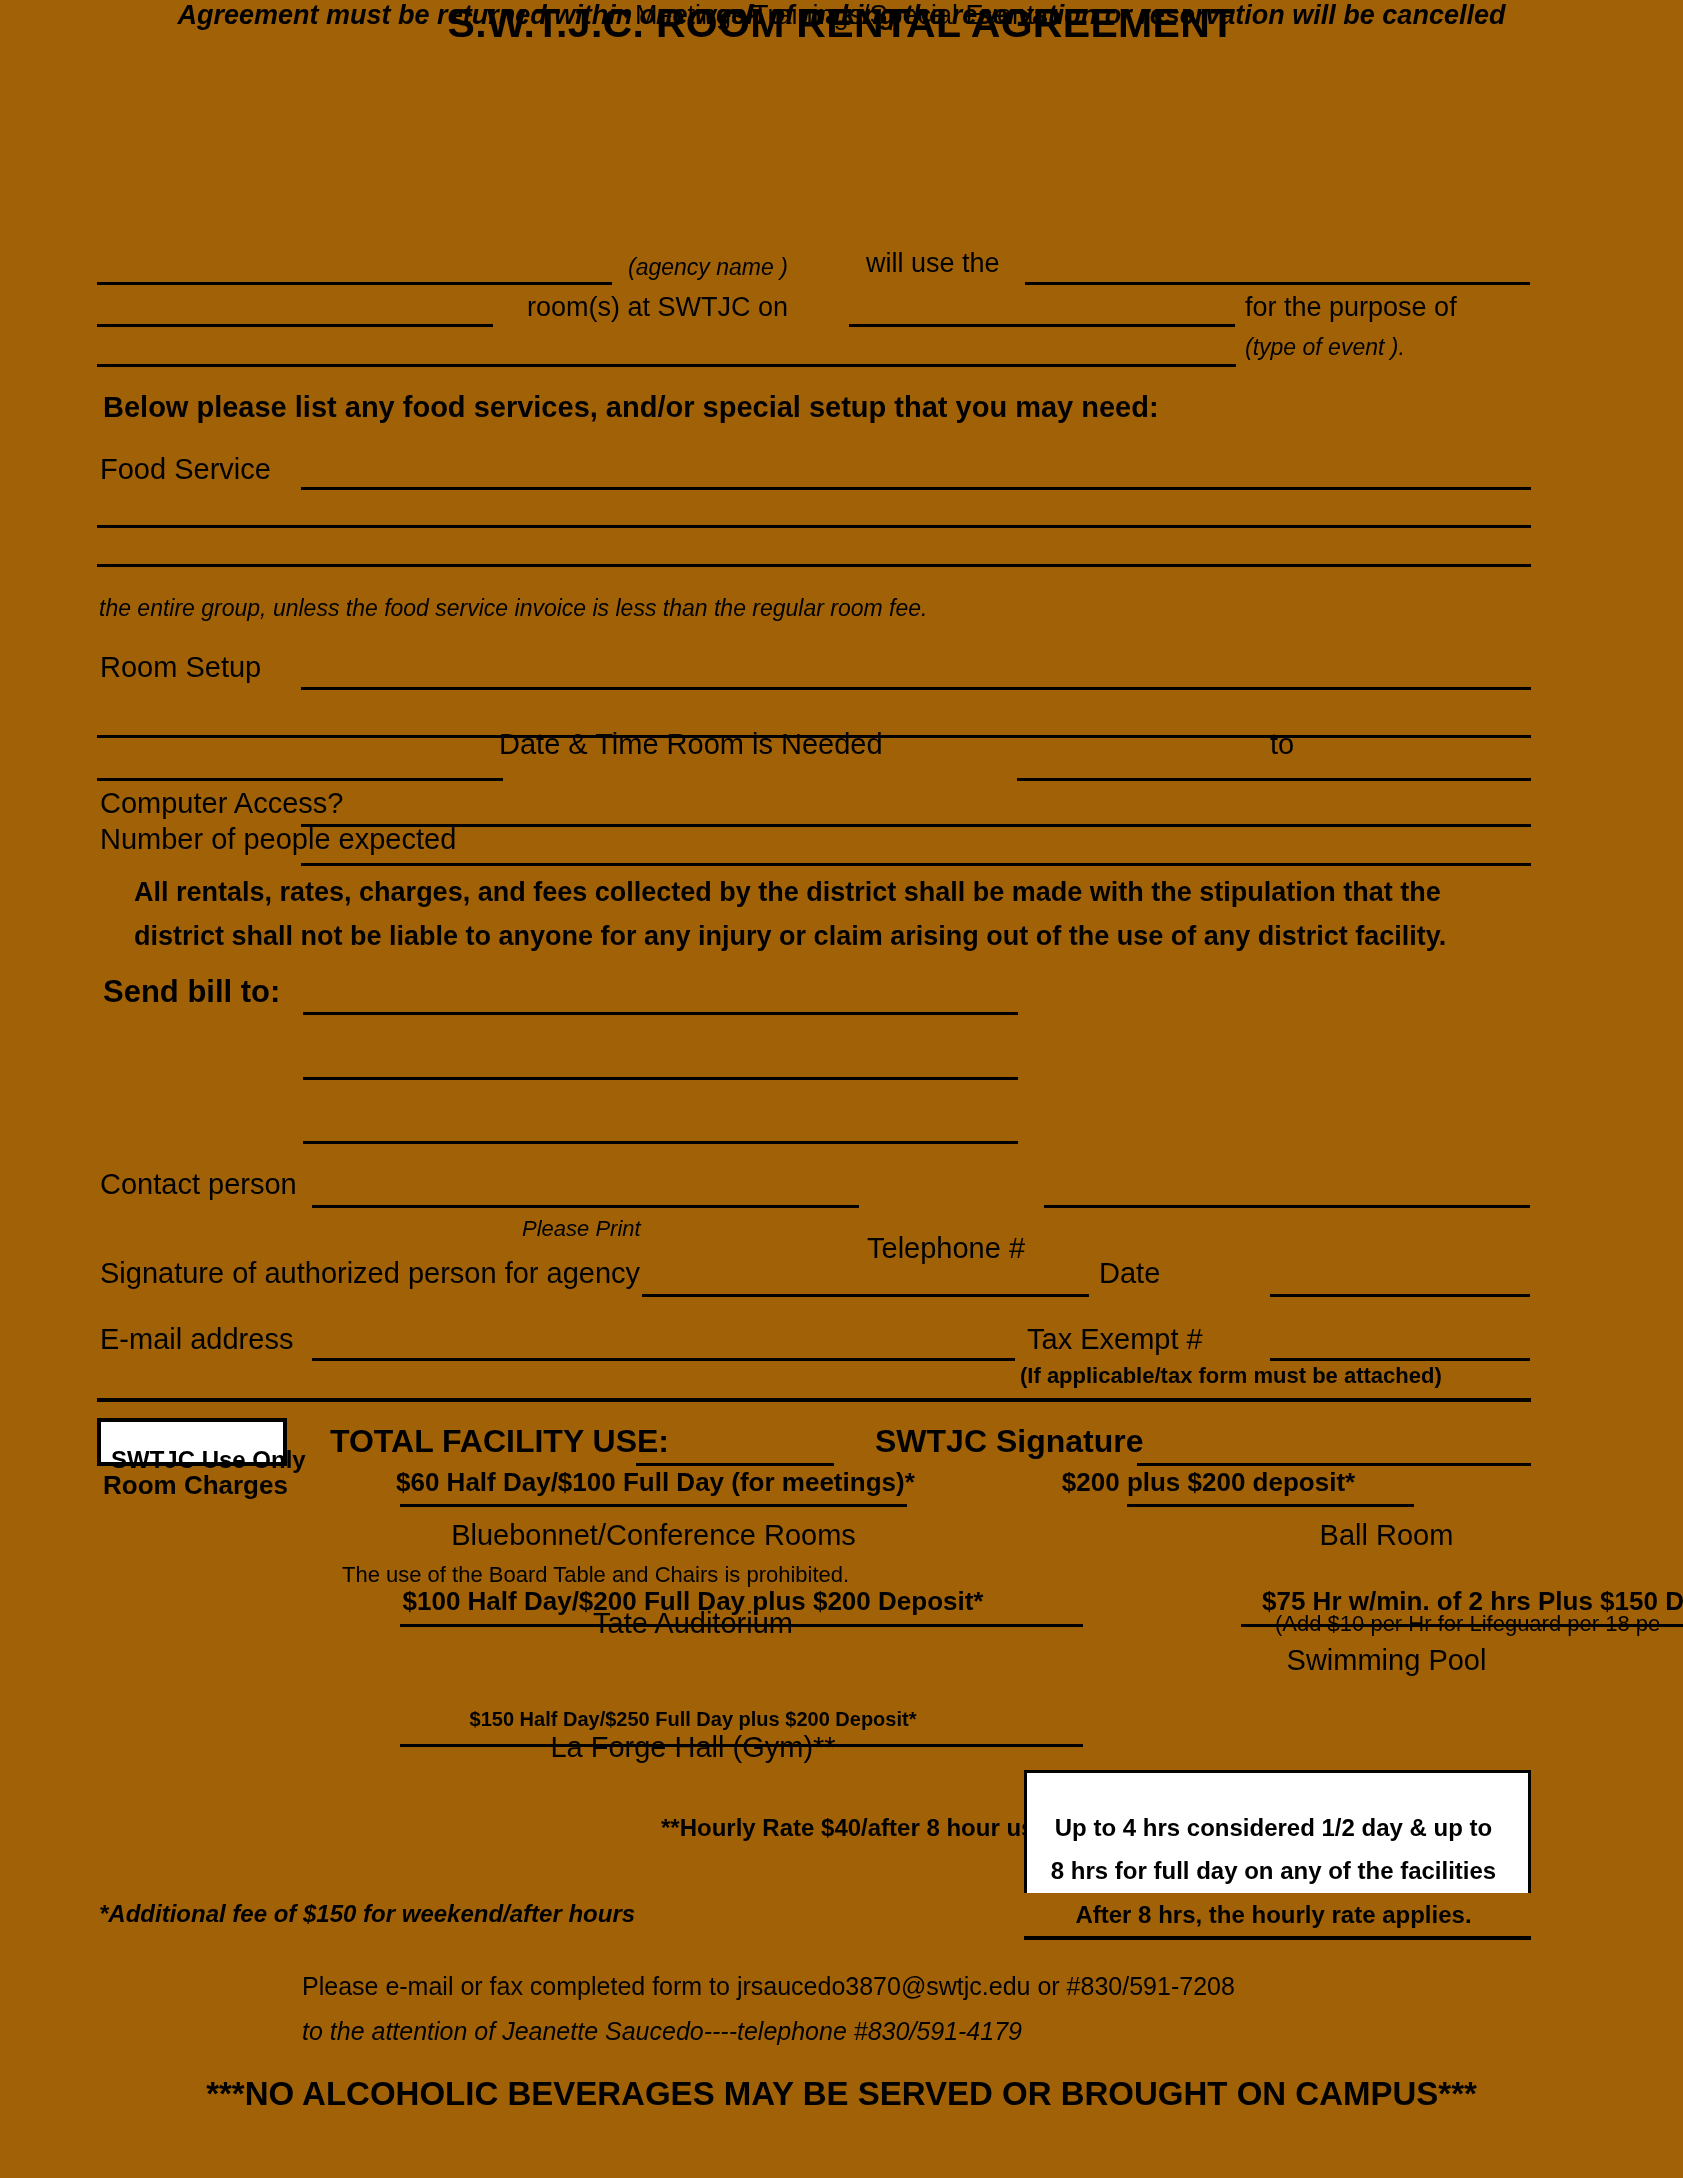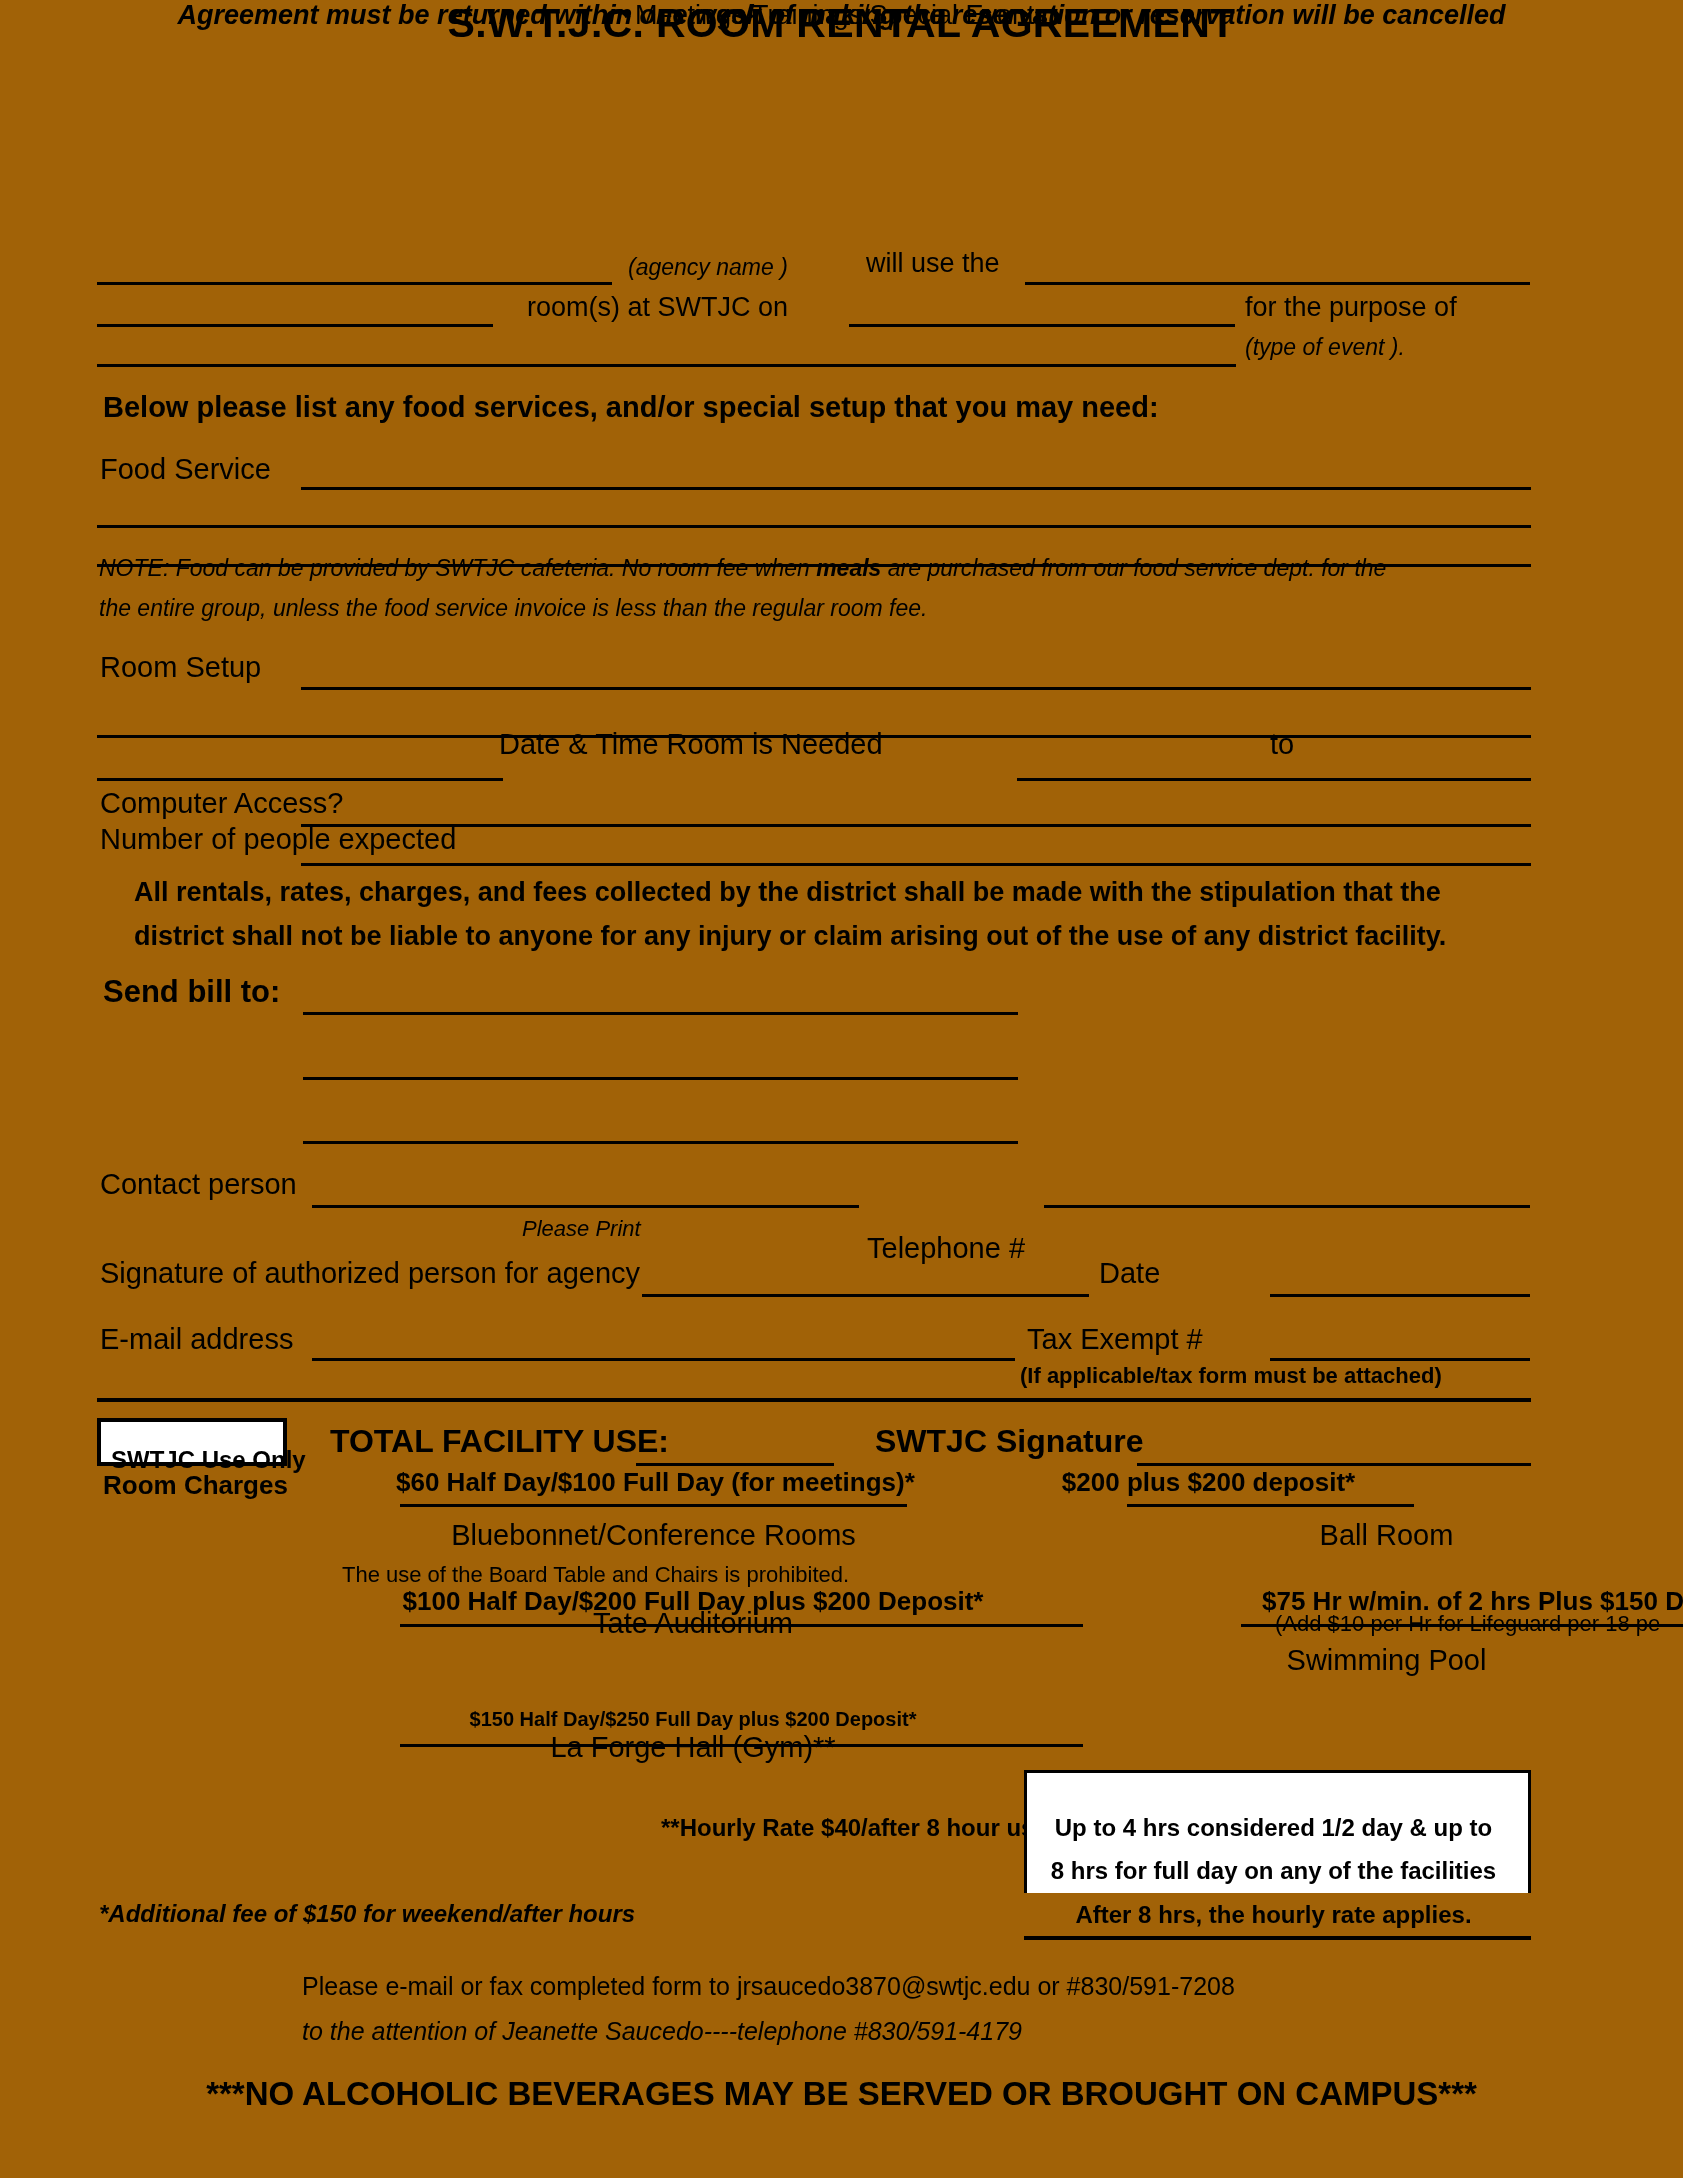--- a/index.html
+++ b/index.html
@@ -38,23 +38,20 @@
   <div class="ln" style="left:97px;top:364px;width:1139px;"></div>
   <div class="abs t i" style="left:1245px;top:334px;font-size:23px;">(type of event ).</div>
 
   <div class="abs t b" style="left:103px;top:391px;font-size:29px;">Below please list any food services, and/or special setup that you may need:</div>
 
   <div class="abs t" style="left:100px;top:453px;font-size:29px;">Food Service</div>
   <div class="ln" style="left:301px;top:487px;width:1230px;"></div>
   <div class="ln" style="left:97px;top:525px;width:1434px;"></div>
   <div class="ln" style="left:97px;top:564px;width:1434px;"></div>
 
-  <div class="abs t" style="left:99px;top:555px;font-size:23px;">
-    <span class="i">NOTE: Food can be provided by SWTJC cafeteria. No room fee when </span><span class="bi">meals</span><span class="i"> are purchased from our food service dept. for the</span>
-  </div>
   <div class="abs t i" style="left:99px;top:595px;font-size:23px;">the entire group, unless the food service invoice is less than the regular room fee.</div>
 
   <div class="abs t" style="left:100px;top:651px;font-size:29px;">Room Setup</div>
   <div class="ln" style="left:301px;top:687px;width:1230px;"></div>
   <div class="ln" style="left:97px;top:735px;width:1434px;"></div>
 
   <div class="abs t" style="left:499px;top:728px;font-size:29px;">Date &amp; Time Room is Needed</div>
   <div class="ln" style="left:97px;top:778px;width:406px;"></div>
   <div class="abs t" style="left:1270px;top:728px;font-size:29px;">to</div>
   <div class="ln" style="left:1017px;top:778px;width:514px;"></div>

